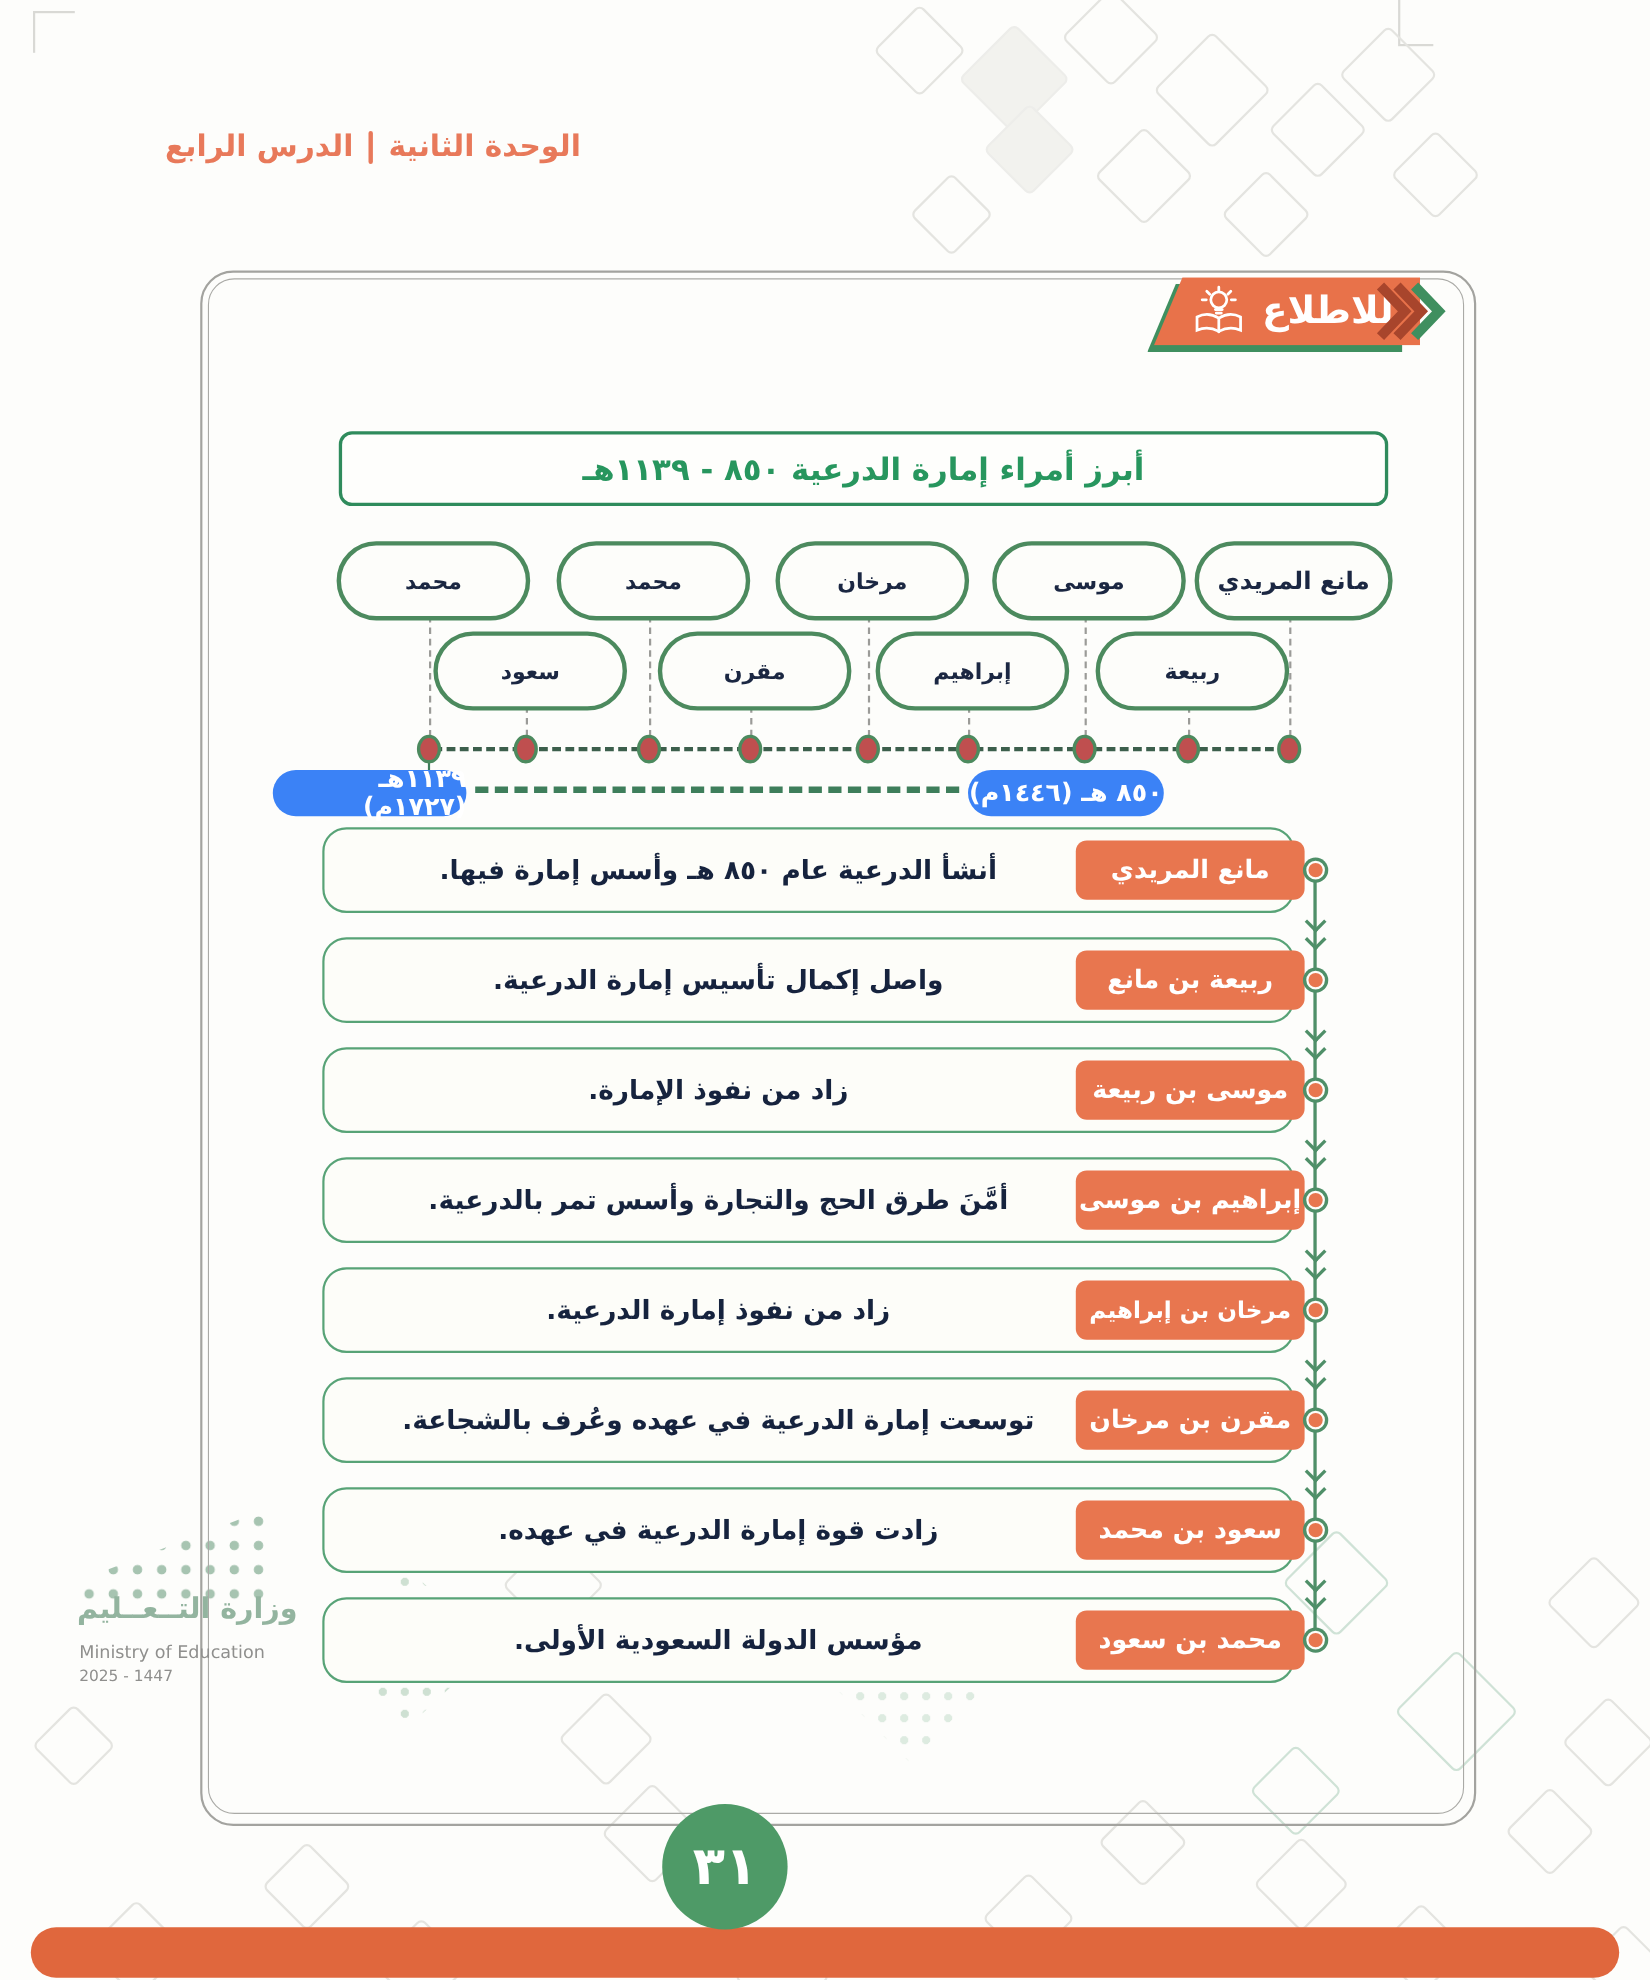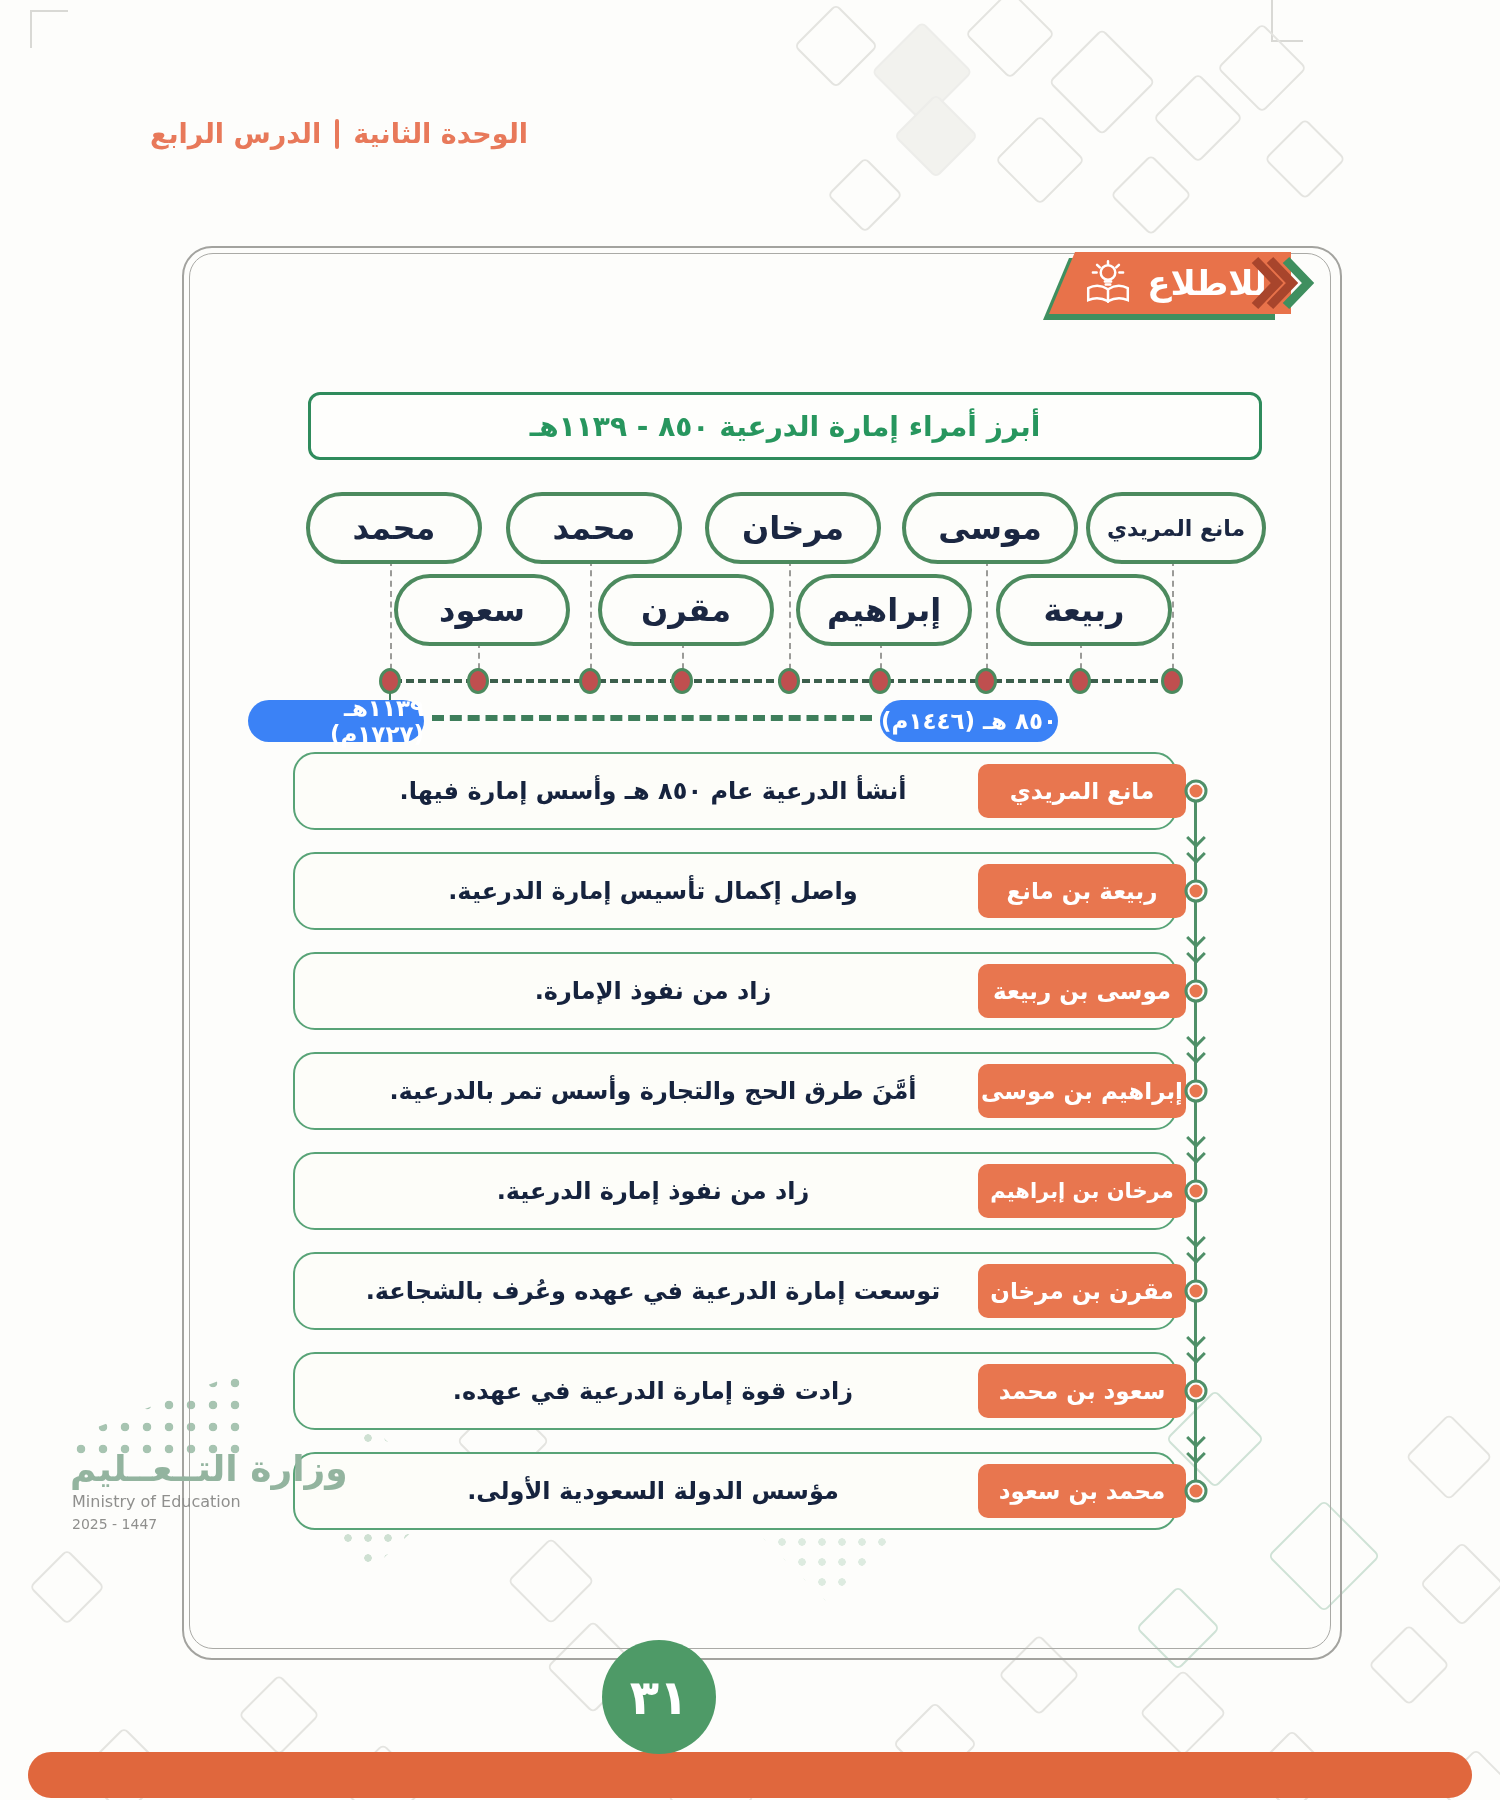--- a/index.html
+++ b/index.html
@@ -32,21 +32,21 @@
   .frame{left:182px;top:246px;width:1156px;height:1410px;border:2px solid #a3a39f;border-radius:30px;z-index:1;}
   .frame-inner{left:189px;top:253px;width:1140px;height:1394px;border:1.5px solid #aaaaa6;border-radius:24px;z-index:1;}
 
   
   .diagram-title{left:308px;top:392px;width:948px;height:62px;border:3px solid #2f8b5c;border-radius:12px;
                  background:#fefefc;display:flex;align-items:center;justify-content:center;
                  color:#27965e;font-size:28px;font-weight:bold;z-index:3;}
 
   
   .bubble{position:absolute;height:64px;border:4px solid #4c8a5e;border-radius:36px;background:#fdfdfa;
-          display:flex;align-items:center;justify-content:center;font-weight:bold;font-size:32px;
+          display:flex;align-items:center;justify-content:center;font-weight:bold;font-size:20px;
           color:#1b2742;z-index:3;white-space:nowrap;}
 
   .vdash{position:absolute;width:0;border-left:2px dashed #9b9b98;z-index:2;}
   .timeline-line{left:382px;top:679px;width:800px;height:0;border-top:4px dashed #3c5f4c;z-index:2;}
   .timeline-dot{position:absolute;width:16px;height:20px;border-radius:50%;background:#bf4f4f;
                 border:3px solid #4c8a5e;transform:translate(-50%,-50%);z-index:3;}
   .pill{position:absolute;top:700px;height:42px;border-radius:22px;background:#3b82f6;color:#fff;
         display:flex;align-items:center;justify-content:center;font-size:23px;font-weight:bold;z-index:3;}
   .pill-dash{left:432px;top:715px;width:440px;height:0;border-top:6px dashed #3e7e5b;z-index:2;}
 
@@ -61,21 +61,21 @@
   .flow-dot{position:absolute;left:1196px;width:13px;height:13px;border-radius:50%;background:#e8764f;
             border:2.5px solid #fdfdfa;box-shadow:0 0 0 3px #4f8f68;transform:translate(-50%,-50%);z-index:4;}
   .flow-chev{position:absolute;left:1196px;width:11px;height:11px;border-right:3px solid #4f8f68;
              border-bottom:3px solid #4f8f68;transform:translate(-50%,-50%) rotate(45deg);z-index:3;}
 
   
   .footer-bar{left:28px;top:1752px;width:1444px;height:46px;background:#e0673d;border-radius:23px;z-index:5;}
   .page-circle{left:602px;top:1640px;width:114px;height:114px;border-radius:50%;background:#4e9a67;
                display:flex;align-items:center;justify-content:center;color:#fff;font-size:48px;
                font-weight:bold;z-index:6;}
-  .moe-ar{left:70px;top:1448px;color:#93b49f;font-size:36px;font-weight:bold;z-index:6;}
+  .moe-ar{left:70px;top:1448px;color:#93b49f;font-size:26px;font-weight:bold;z-index:6;}
   .moe-en{left:72px;top:1492px;color:#8f8f8d;font-size:16px;z-index:6;}
   .moe-yr{left:72px;top:1516px;color:#8f8f8d;font-size:14px;z-index:6;}
 </style>
 </head>
 <body>
 
 <div class="cornerL" style="left:30px;top:10px;width:38px;height:2px;"></div>
 <div class="cornerL" style="left:30px;top:10px;width:2px;height:38px;"></div>
 <div class="cornerL" style="left:1271px;top:0;width:2px;height:40px;"></div>
 <div class="cornerL" style="left:1271px;top:40px;width:32px;height:2px;"></div>

